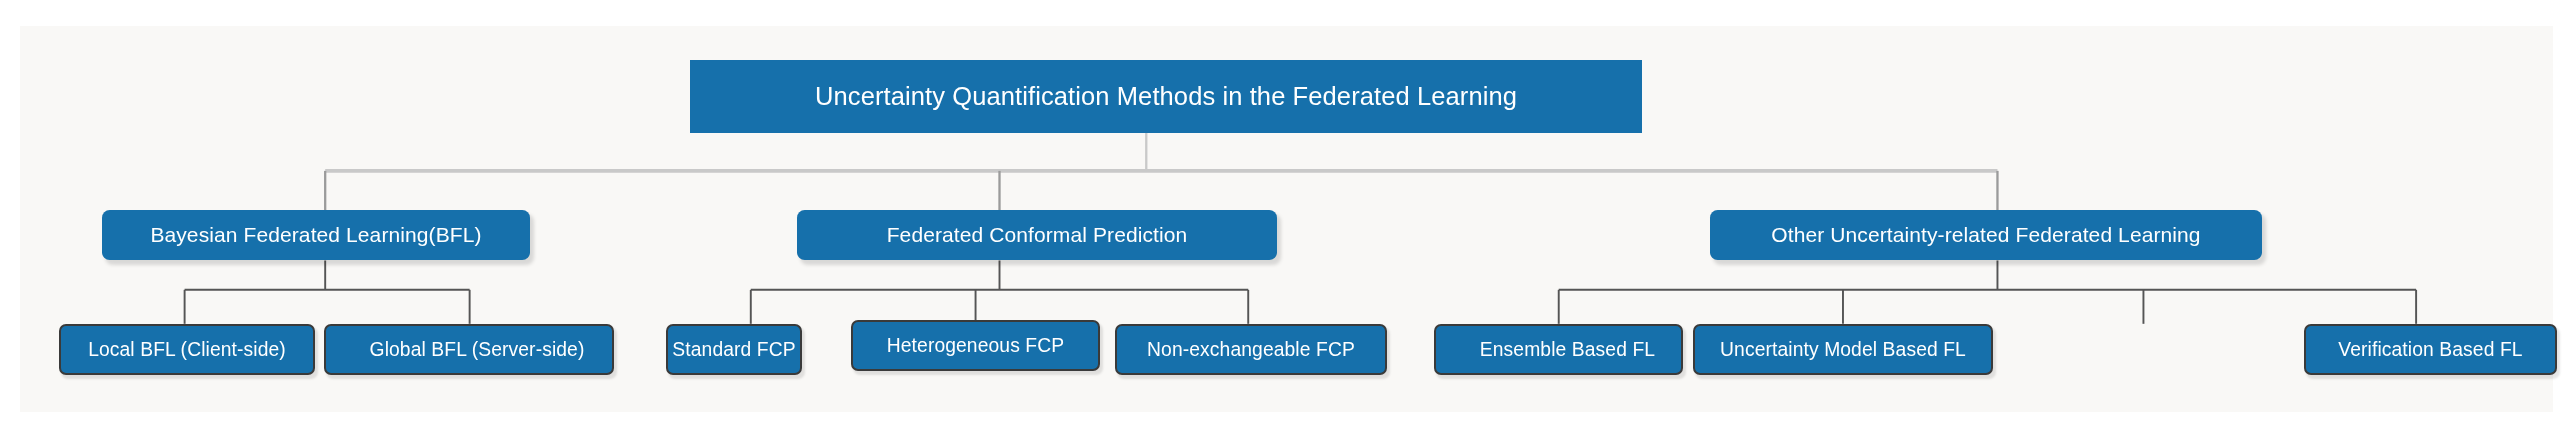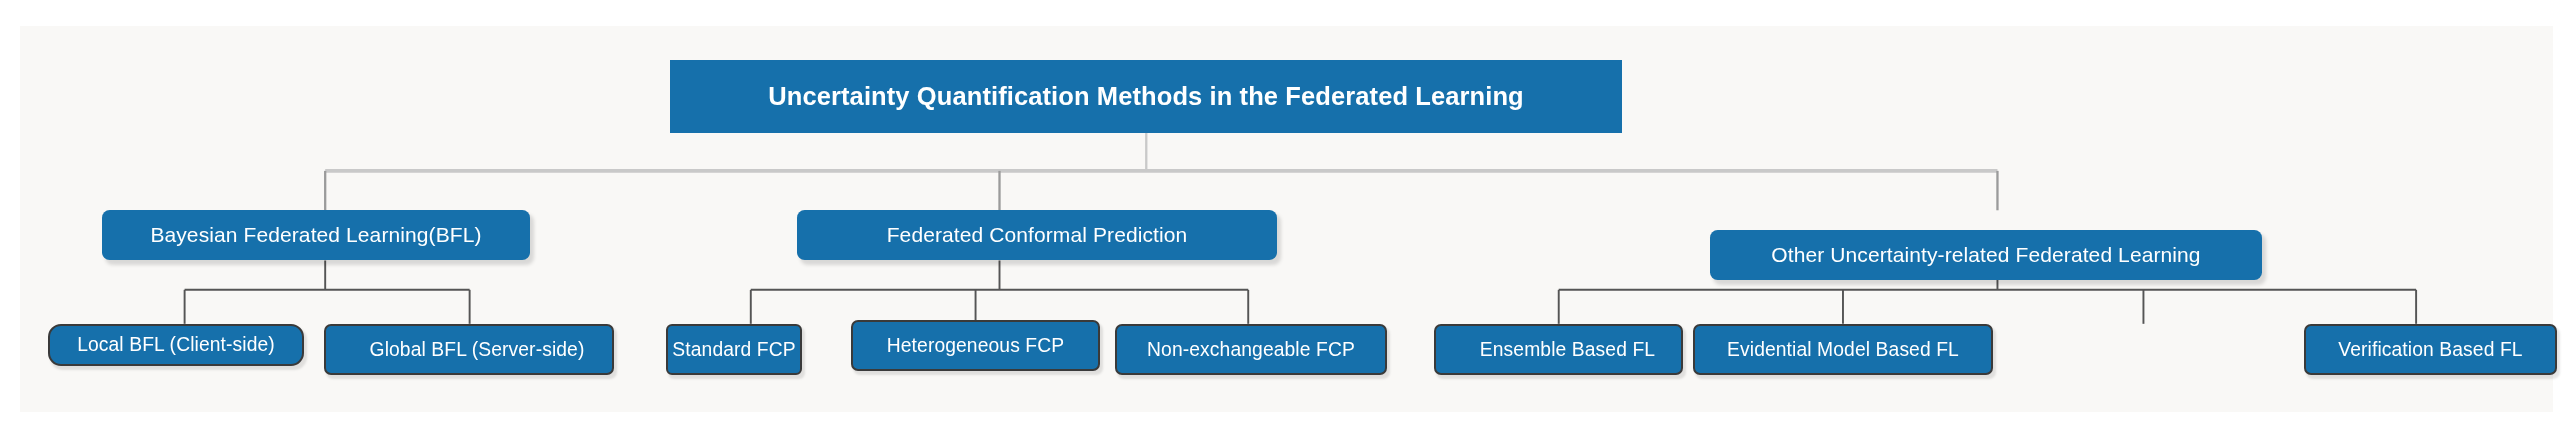--- a/index.html
+++ b/index.html
@@ -50,22 +50,23 @@
     justify-content: center;
     color: #ffffff;
     background: #1670ab;
     white-space: nowrap;
     letter-spacing: 0.1px;
   }
 
   .node.root {
     border-radius: 0;
     font-size: 25.5px;
-    font-weight: 700;
+    font-weight: 400;
     box-shadow: 0 0 0 0 rgba(0,0,0,0);
+    margin-left: 20px;
   }
 
   .node.level2 {
     border-radius: 7.7px;
     font-size: 21px;
     box-shadow: 3.9px 4.6px 3.9px rgba(0,0,0,.13);
   }
 
   .node.leaf {
     border-radius: 7px;
@@ -115,50 +116,50 @@
   </div>
 
   <div class="node level2" style="left:102px; top:210px; width:428px; height:50px;">
     <span>Bayesian Federated Learning(BFL)</span>
   </div>
 
   <div class="node level2" style="left:797px; top:210px; width:480px; height:50px;">
     <span>Federated Conformal Prediction</span>
   </div>
 
-  <div class="node level2" style="left:1710px; top:210px; width:552px; height:50px;margin-top:20px;">
+  <div class="node level2" style="left:1710px; top:210px; width:552px; height:50px;">
     <span>Other Uncertainty-related Federated Learning</span>
   </div>
 
-  <div class="node leaf" style="left:48px; top:324px; width:256px; height:42px;border-radius:13px;">
+  <div class="node leaf" style="left:59px; top:324px; width:256px; height:51px;">
     <span>Local BFL (Client-side)</span>
   </div>
 
   <div class="node leaf" style="left:324px; top:324px; width:290px; height:51px;padding-left:16px;">
     <span>Global BFL (Server-side)</span>
   </div>
 
-  <div class="node leaf" style="left:666px; top:324px; width:136px; height:51px;border-radius:6px;">
+  <div class="node leaf" style="left:666px; top:324px; width:136px; height:51px;">
     <span>Standard FCP</span>
   </div>
 
   <div class="node leaf" style="left:851px; top:320px; width:249px; height:51px;">
     <span>Heterogeneous FCP</span>
   </div>
 
   <div class="node leaf" style="left:1115px; top:324px; width:272px; height:51px;">
     <span>Non-exchangeable FCP</span>
   </div>
 
   <div class="node leaf" style="left:1434px; top:324px; width:249px; height:51px;padding-left:18px;">
     <span>Ensemble Based FL</span>
   </div>
 
   <div class="node leaf" style="left:1693px; top:324px; width:300px; height:51px;">
-    <span>Evidential Model Based FL</span>
+    <span>Uncertainty Model Based FL</span>
   </div>
 
 
   <div class="node leaf" style="left:2280px; top:324px; width:253px; height:51px;margin-left:24px;">
     <span>Verification Based FL</span>
   </div>
 
 </div>
 
 

